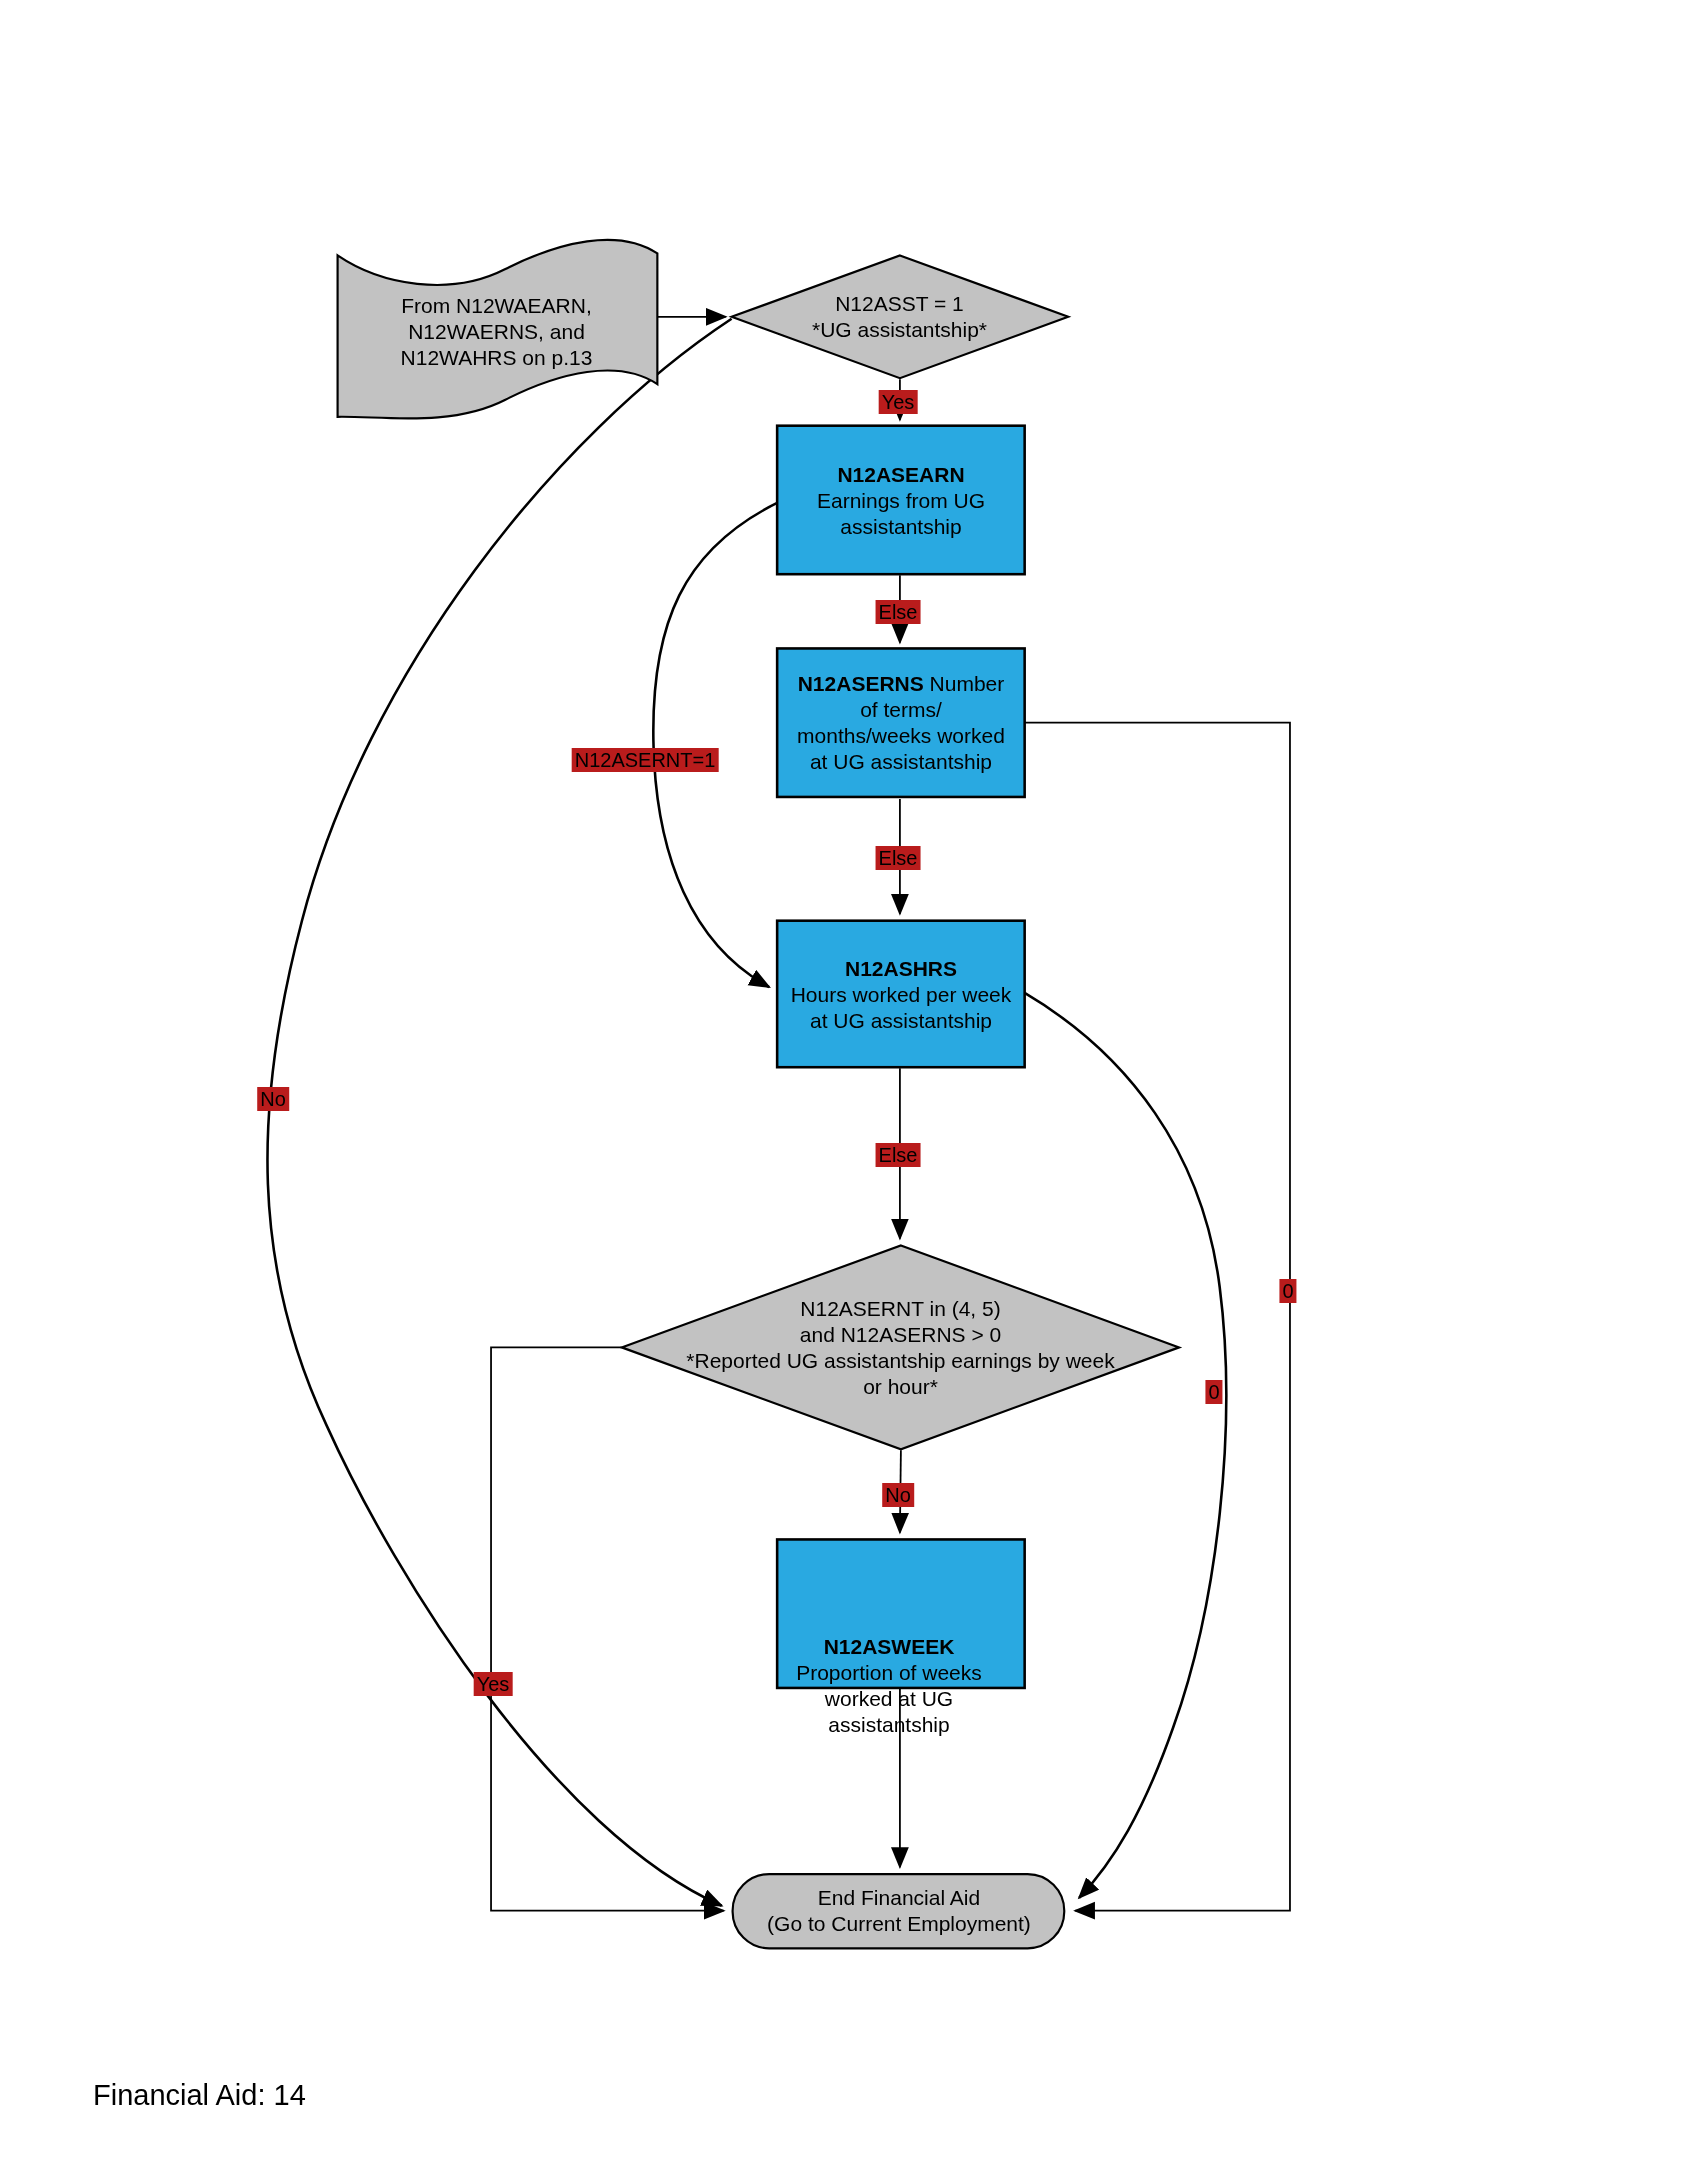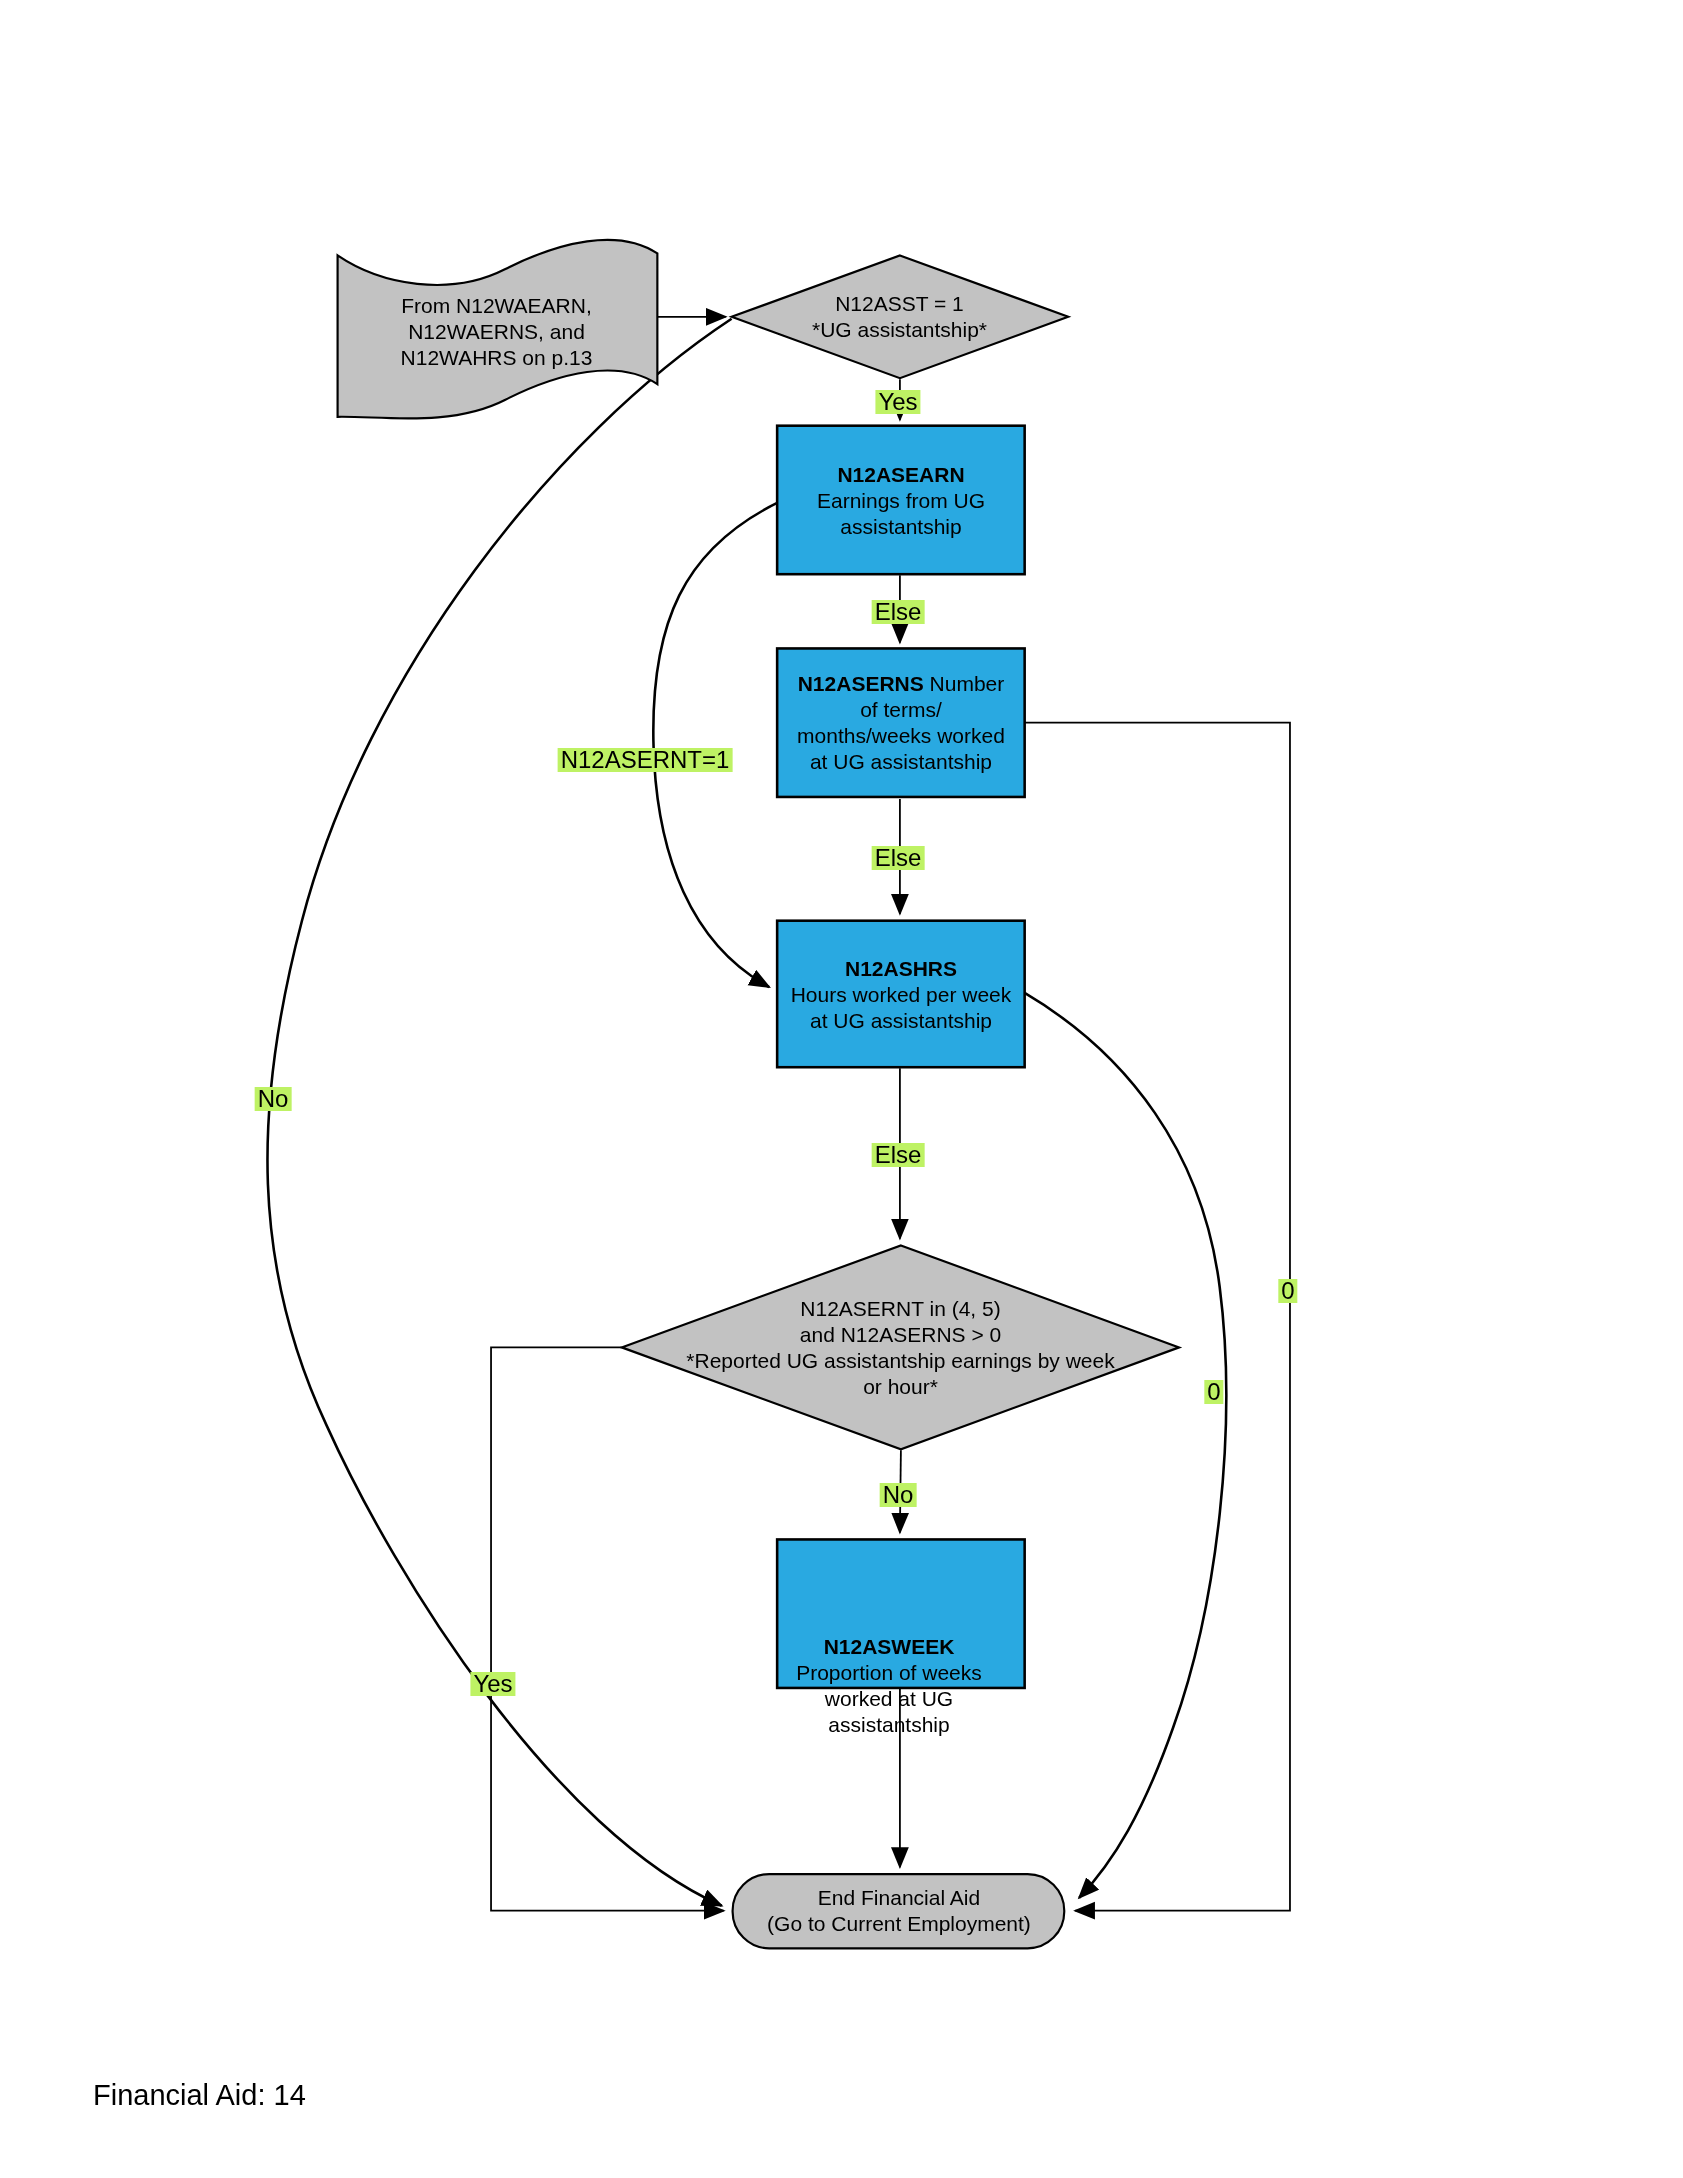--- a/index.html
+++ b/index.html
@@ -13,22 +13,22 @@
   .blue-box{fill:var(--blue,#29A9E1);stroke:var(--line,#000);stroke-width:2.6px;}
   .gray-shape{fill:var(--gray,#C2C2C2);stroke:var(--line,#000);stroke-width:2.2px;}
   .node-text{
     position:absolute;display:flex;flex-direction:column;align-items:center;justify-content:center;
     text-align:center;white-space:pre-line;font-size:21px;line-height:26px;color:#000;
   }
   .node-text .ttl{font-weight:bold;}
   .inline-wrap{white-space:pre-line;}
   .inline-wrap b{white-space:normal;}
   .edge-label{
-    position:absolute;transform:translate(-50%,-50%);background:#bef264;
-    padding:0 3px;font-size:24px;line-height:24px;color:#000;white-space:nowrap;
+    position:absolute;transform:translate(-50%,-50%);background:#b91c1c;
+    padding:0 3px;font-size:20px;line-height:24px;color:#000;white-space:nowrap;
   }
   .footer{position:absolute;font-size:29px;color:#000;}
 </style>
 </head>
 <body>
 
 <div class="canvas">
 
   <svg width="1683" height="2178" viewBox="0 0 1700 2200">
     <defs>

